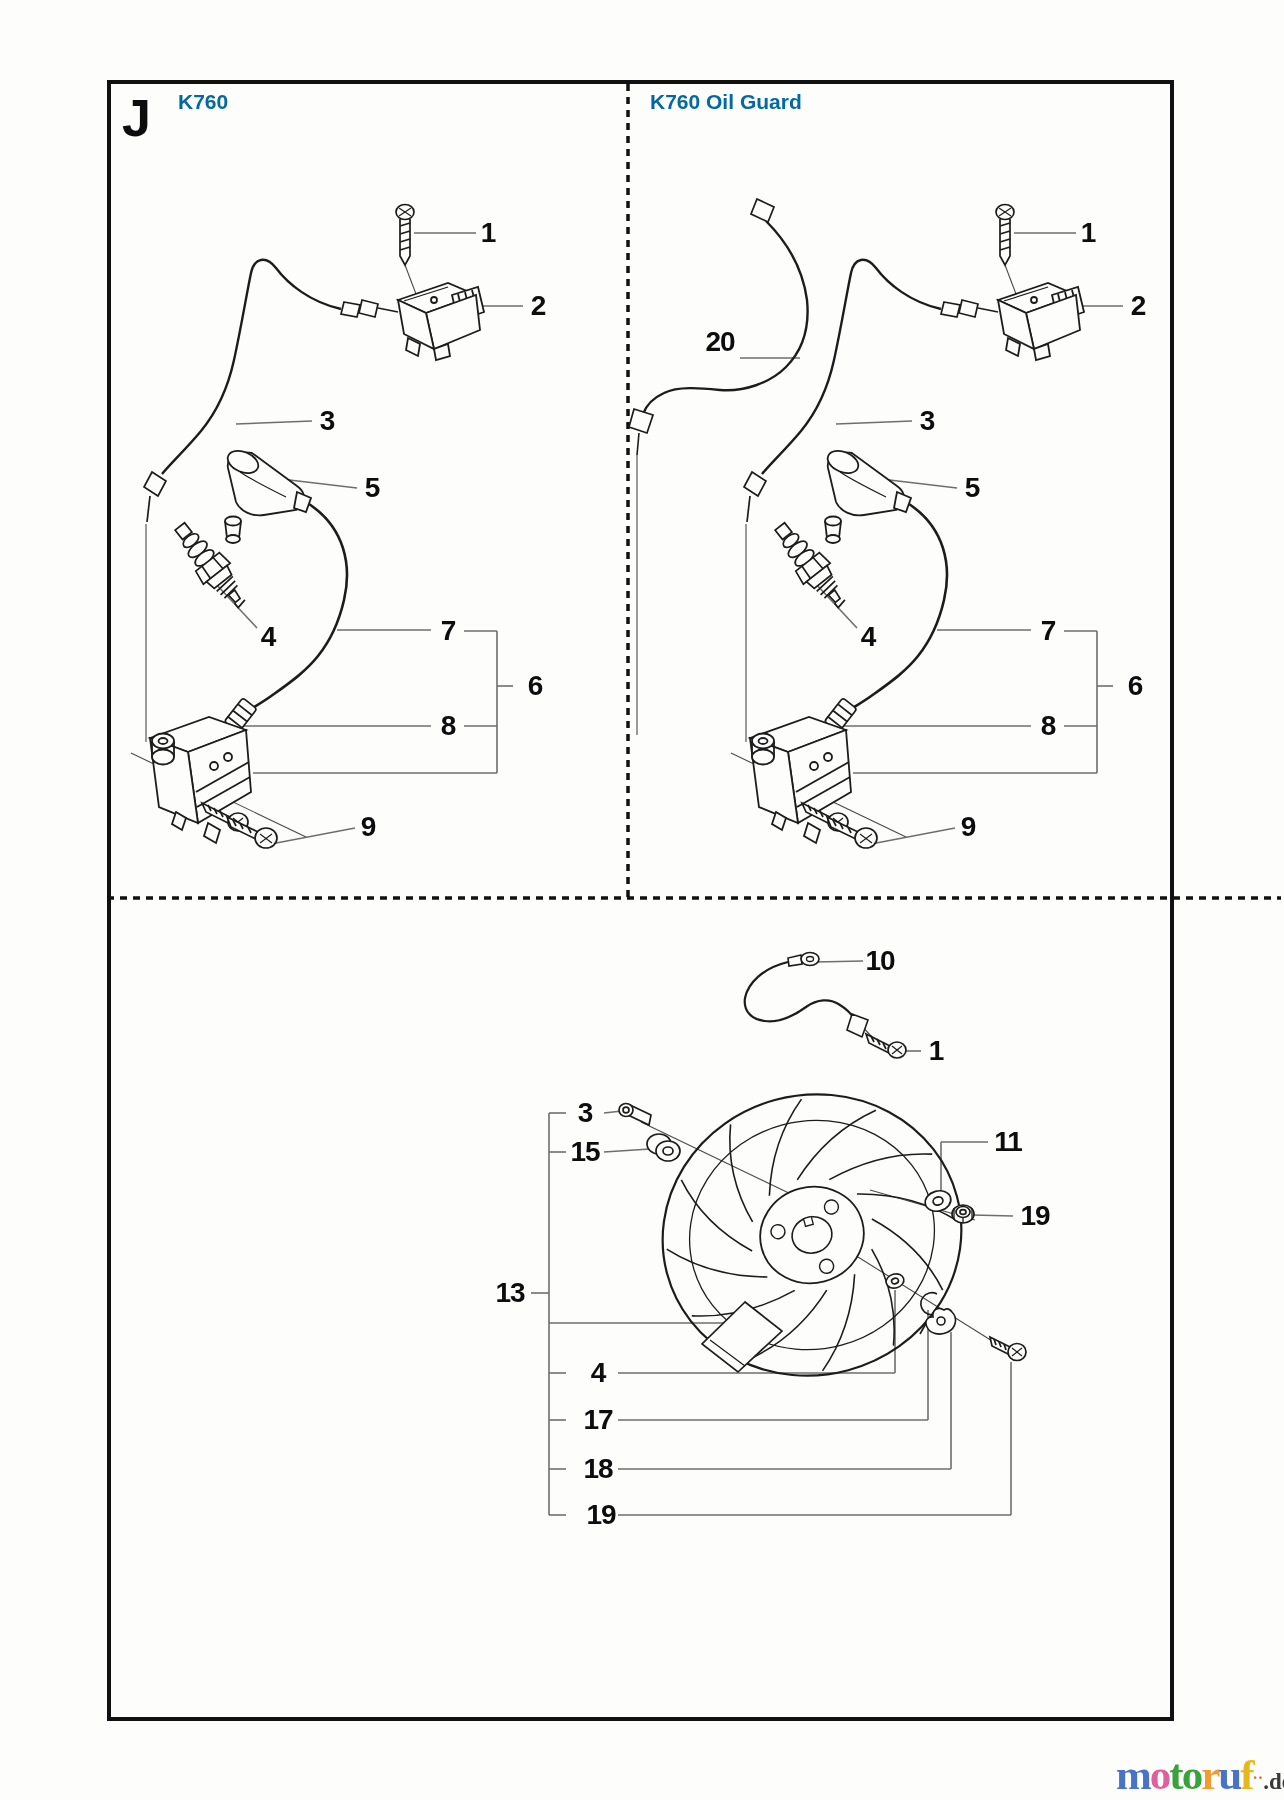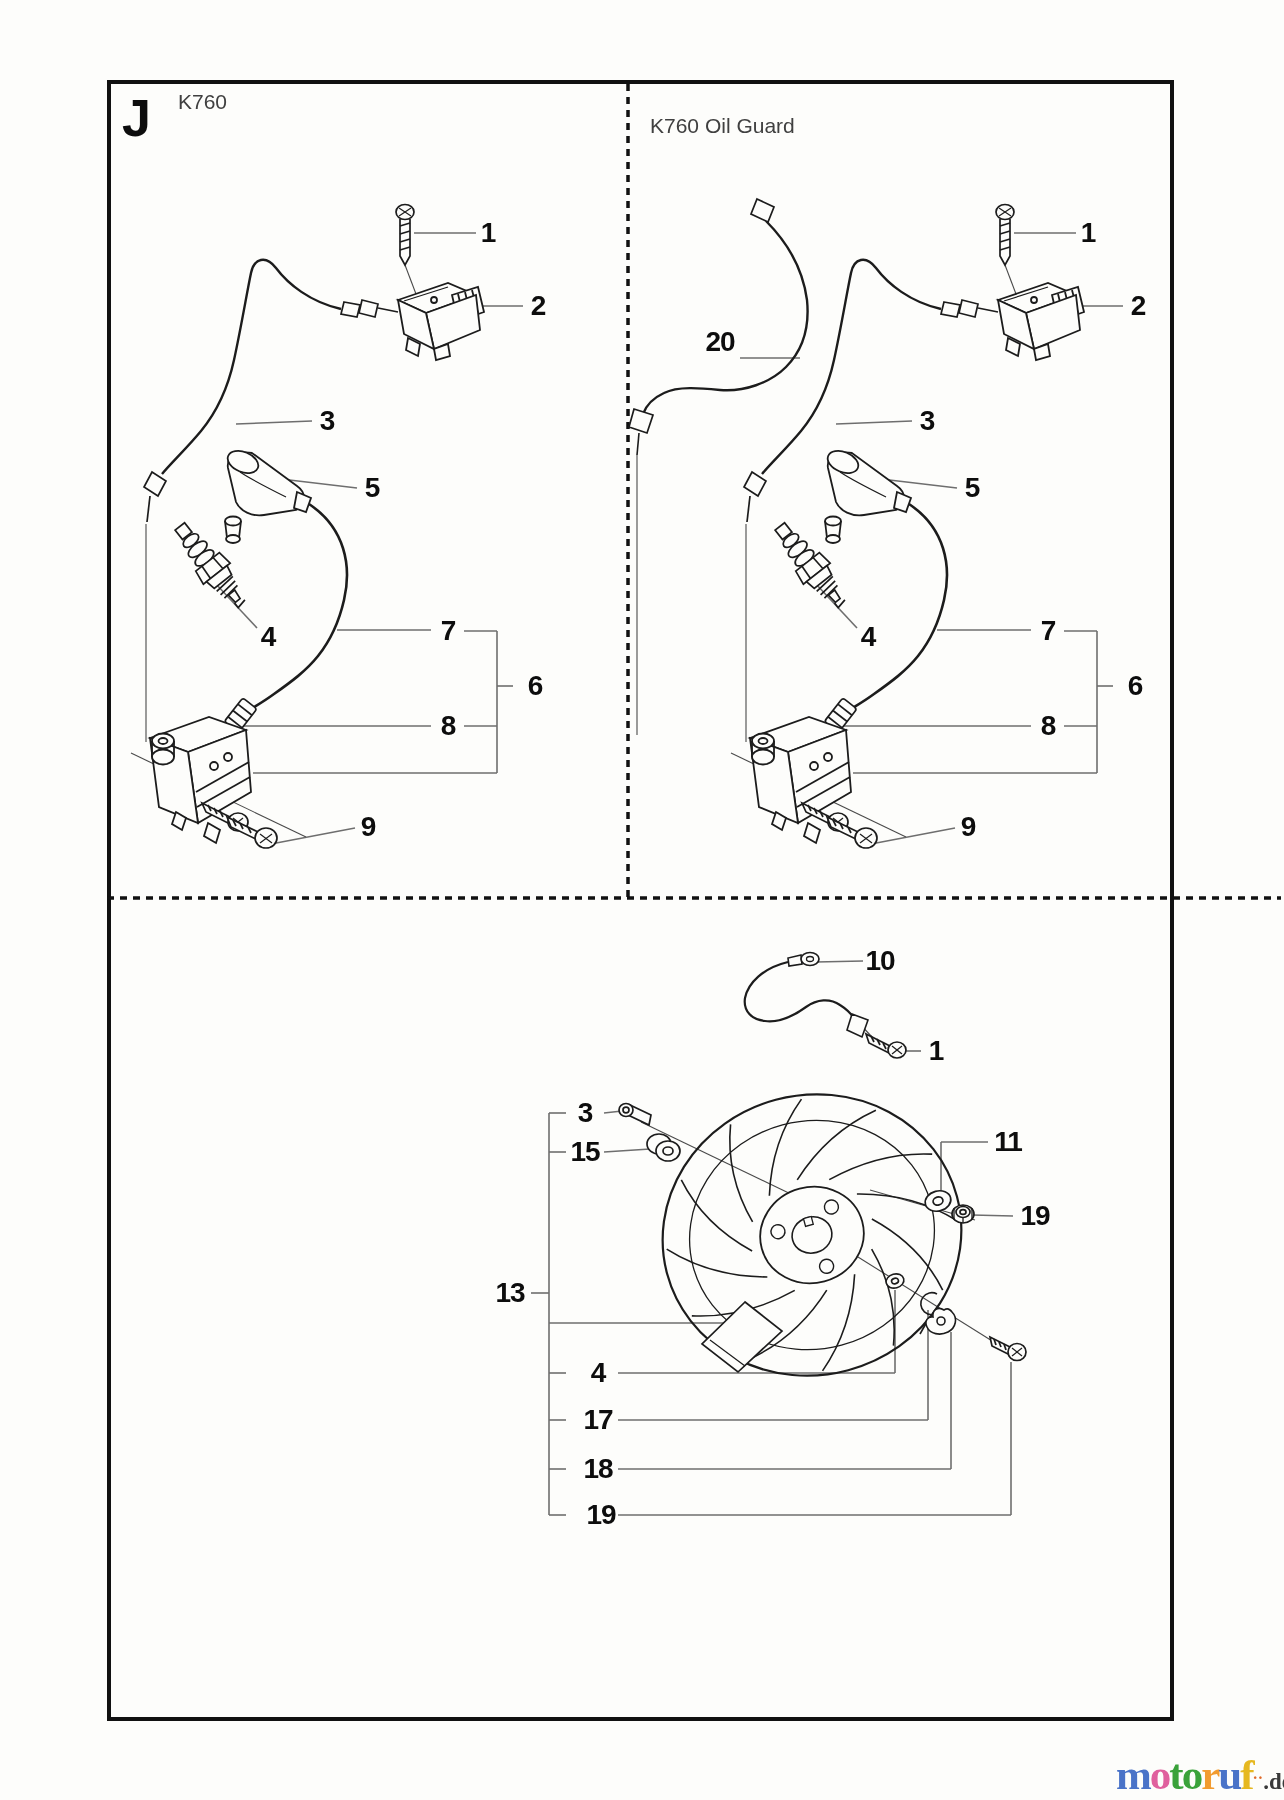--- a/index.html
+++ b/index.html
@@ -2,23 +2,23 @@
 <html><head>
 <meta charset="utf-8">
 <style>
   html,body{margin:0;padding:0;background:#e8e8e8;}
   .page{position:relative;width:1284px;height:1800px;background:#fdfdfb;overflow:hidden;
         font-family:"Liberation Sans",sans-serif;}
   svg{position:absolute;left:0;top:0;}
   .co{position:absolute;transform:translate(-50%,-50%);font-weight:bold;font-size:28px;
       color:#0d0d0d;letter-spacing:-1px;white-space:nowrap;}
   .section-letter{position:absolute;left:122px;top:88px;font-weight:bold;font-size:52px;color:#0d0d0d;}
-  .ptitle{position:absolute;font-weight:normal;font-size:21px;color:#404040;white-space:nowrap;}
+  .ptitle{position:absolute;font-weight:bold;font-size:21px;color:#0369a1;white-space:nowrap;}
   .ptitle.left{left:178px;top:90px;}
-  .ptitle.right{left:650px;top:90px;margin-top:24px;}
+  .ptitle.right{left:650px;top:90px;}
   .wm{position:absolute;left:1116px;top:1750px;font-family:"Liberation Serif",serif;
       font-weight:bold;white-space:nowrap;letter-spacing:-2px;}
   .wm span.l{font-size:43px;}
   .wm .suffix{font-size:23px;color:#3a3a3a;letter-spacing:0;}
   .wm .tick{font-size:16px;color:#e06a2a;vertical-align:super;letter-spacing:0;}
   .c-m{color:#4a73c8;} .c-o1{color:#e0609e;} .c-t{color:#3aa23a;} .c-o2{color:#3aa23a;}
   .c-r{color:#f29b2f;} .c-u{color:#4a73c8;} .c-f{color:#e6b820;}
 </style>
 </head>
 <body>

